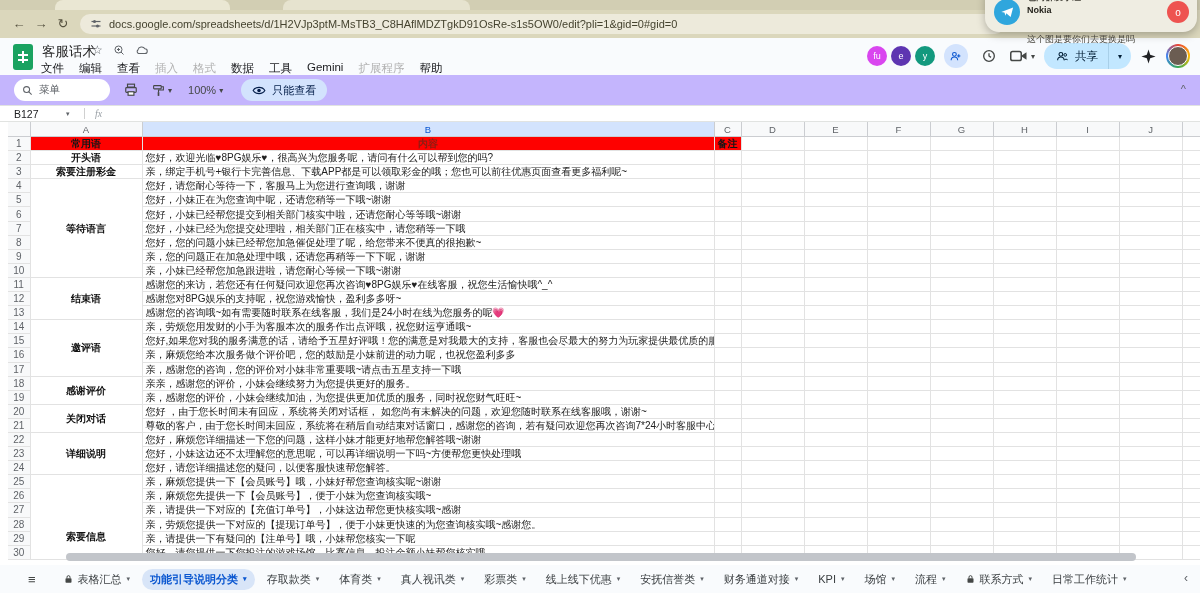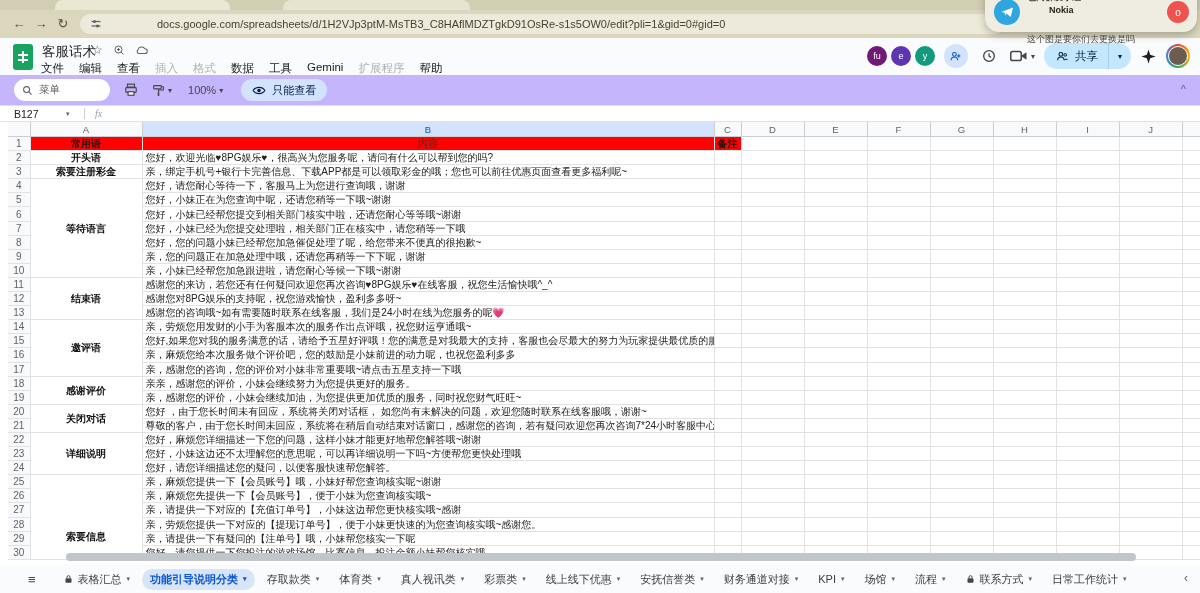--- a/index.html
+++ b/index.html
@@ -5,31 +5,31 @@
   html,body{margin:0;padding:0;}
   body{font-family:"Liberation Sans",sans-serif;background:#fff;}
   #app{position:relative;width:1200px;height:593px;overflow:hidden;background:#fff;}
 
   
   .tabstrip{position:absolute;left:0;top:0;width:1200px;height:10px;background:#d2ceb3;}
   .tabstrip .tab1{position:absolute;left:55px;top:0;width:175px;height:10px;background:#eae7d3;border-radius:8px 8px 0 0;}
   .tabstrip .tab2{position:absolute;left:283px;top:0;width:187px;height:10px;background:#e6e3cf;border-radius:8px 8px 0 0;}
   .addrbar{position:absolute;left:0;top:10px;width:1200px;height:28px;background:#dbd7bc;display:flex;align-items:center;}
   .navbtn{width:22px;text-align:center;color:#55513f;font-size:13px;line-height:28px;cursor:default;}
-  .urlpill{display:flex;align-items:center;height:20px;background:#edeadb;border-radius:11px;margin-left:6px;width:905px;padding:0 10px;gap:48px;}
+  .urlpill{display:flex;align-items:center;height:20px;background:#edeadb;border-radius:11px;margin-left:6px;width:905px;padding:0 10px;}
   .urlpill svg{flex:0 0 auto;margin-right:7px;}
   .urltext{font-size:11px;color:#45432f;white-space:nowrap;overflow:hidden;}
 
   
   .notif{position:absolute;left:985px;top:-16px;width:212px;height:48px;background:#efede2;border-radius:14px;
          box-shadow:0 3px 8px rgba(0,0,0,.25);display:flex;align-items:flex-start;padding:5px 8px 0 9px;box-sizing:border-box;z-index:40;}
   .tg{width:26px;height:26px;border-radius:50%;background:#2fa6dd;display:flex;align-items:center;justify-content:center;margin-top:10px;flex:0 0 auto;}
   .notif-text{margin-left:7px;flex:1;overflow:hidden;}
   .ntitle{font-size:9px;font-weight:bold;color:#3c3a32;white-space:nowrap;overflow:hidden;margin-top:2px;}
-  .nsender{font-size:9px;font-weight:bold;color:#26241e;margin-top:1px;margin-left:22px;}
+  .nsender{font-size:9px;font-weight:bold;color:#26241e;margin-top:1px;}
   .nbody{font-size:9px;color:#46443c;margin-top:18px;white-space:nowrap;}
   .nbadge{width:22px;height:22px;border-radius:50%;background:#ee5350;color:#fff;font-size:10px;display:flex;align-items:center;justify-content:center;margin-top:12px;flex:0 0 auto;}
 
   
   .sheader{position:absolute;left:0;top:38px;width:1200px;height:37px;background:#f9fbfd;}
   .slogo{position:absolute;left:13px;top:6px;width:20px;height:26px;background:#1aa260;border-radius:3px;}
   .slogo:after{content:"";position:absolute;left:5px;top:7px;width:10px;height:12px;
     background:linear-gradient(#fff,#fff) 0 3px/10px 2px no-repeat,linear-gradient(#fff,#fff) 0 8px/10px 2px no-repeat,linear-gradient(#fff,#fff) 4px 0/2px 12px no-repeat,#1aa260;}
   .dtitle{position:absolute;left:42px;top:5px;font-size:13.5px;color:#1f1f1f;}
   .titleicons{position:absolute;left:92px;top:5px;display:flex;gap:10px;color:#5f6368;font-size:12px;align-items:center;}
@@ -156,21 +156,21 @@
         <span class="dis">插入</span>
         <span class="dis">格式</span>
         <span class="">数据</span>
         <span class="">工具</span>
         <span class="">Gemini</span>
         <span class="dis">扩展程序</span>
         <span class="">帮助</span>
       </div>
     <div class="hright">
       <div id="collabs" style="display:flex;gap:4px;">
-          <div class="colav" style="background:#701a75">fu</div>
+          <div class="colav" style="background:#d946ef">fu</div>
           <div class="colav" style="background:#5e35b1">e</div>
           <div class="colav" style="background:#13997e">y</div>
         </div>
       <div class="roundbtn addbtn">
         <svg width="13" height="13" viewBox="0 0 24 24">
             <circle cx="10" cy="8" r="3.5" fill="none" stroke="#0b57d0" stroke-width="2"></circle>
             <path d="M4 19 a6 6 0 0 1 12 0" fill="none" stroke="#0b57d0" stroke-width="2"></path>
             <line x1="18" y1="8" x2="18" y2="14" stroke="#0b57d0" stroke-width="2"></line>
             <line x1="15" y1="11" x2="21" y2="11" stroke="#0b57d0" stroke-width="2"></line>
           </svg>

